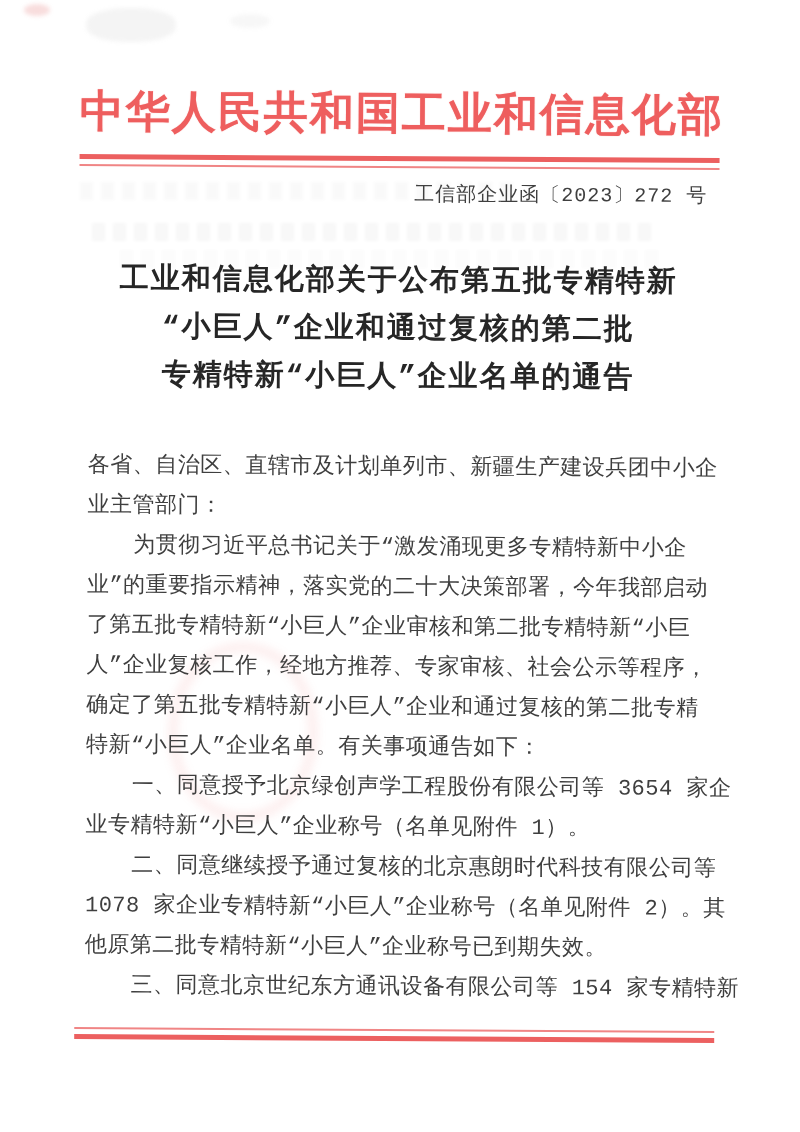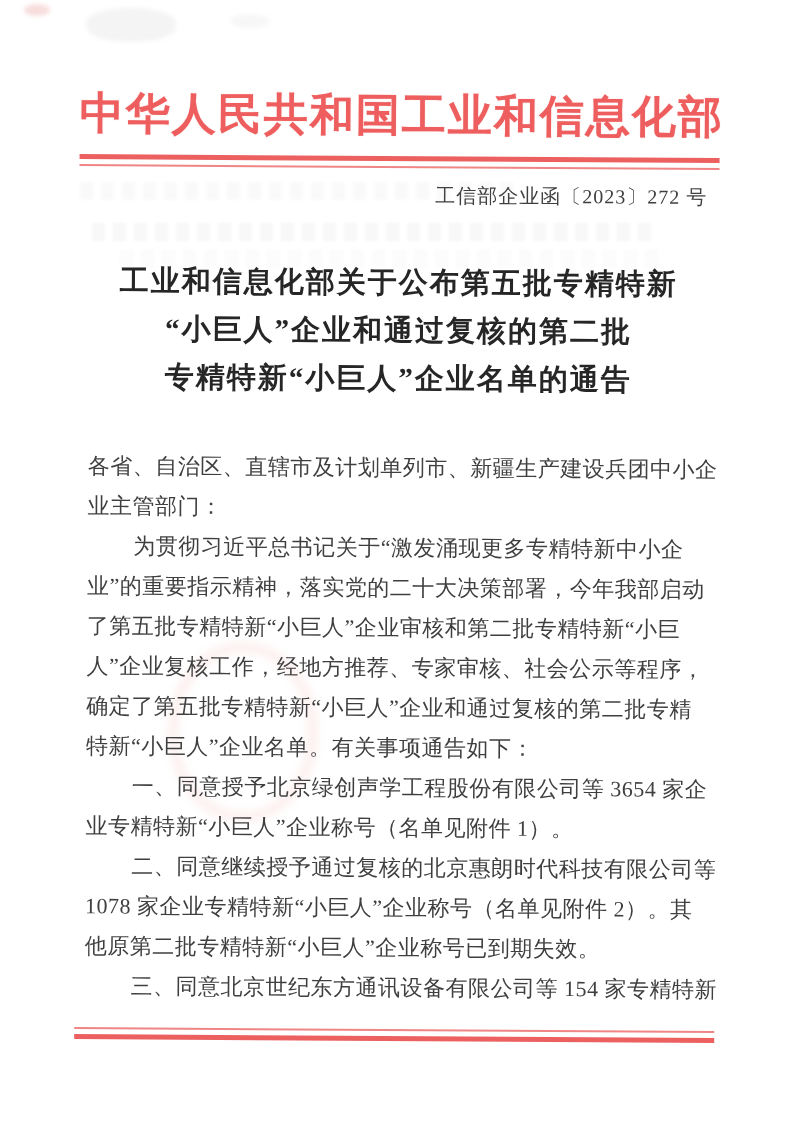--- a/index.html
+++ b/index.html
@@ -7,21 +7,21 @@
     padding: 0;
     background: #ffffff;
   }
   .page {
     position: relative;
     width: 800px;
     height: 1132px;
     margin: 0 auto;
     background: #ffffff;
     overflow: hidden;
-    font-family: Liberation Serif, serif;
+    font-family: Liberation Mono, monospace;
   }
   
   .tilt {
     position: relative;
     transform: rotate(0.35deg);
     transform-origin: 60px 0;
   }
   .content {
     padding: 0 80px;
   }

